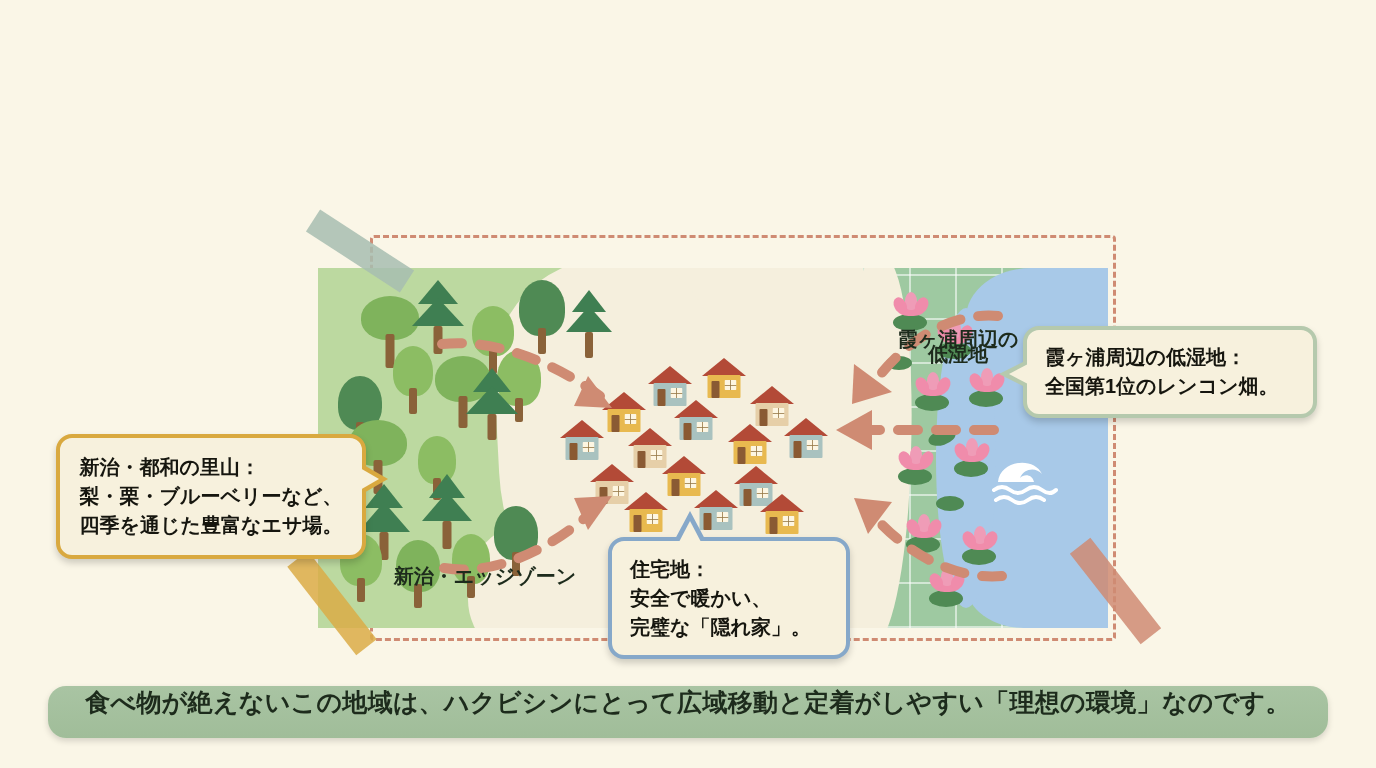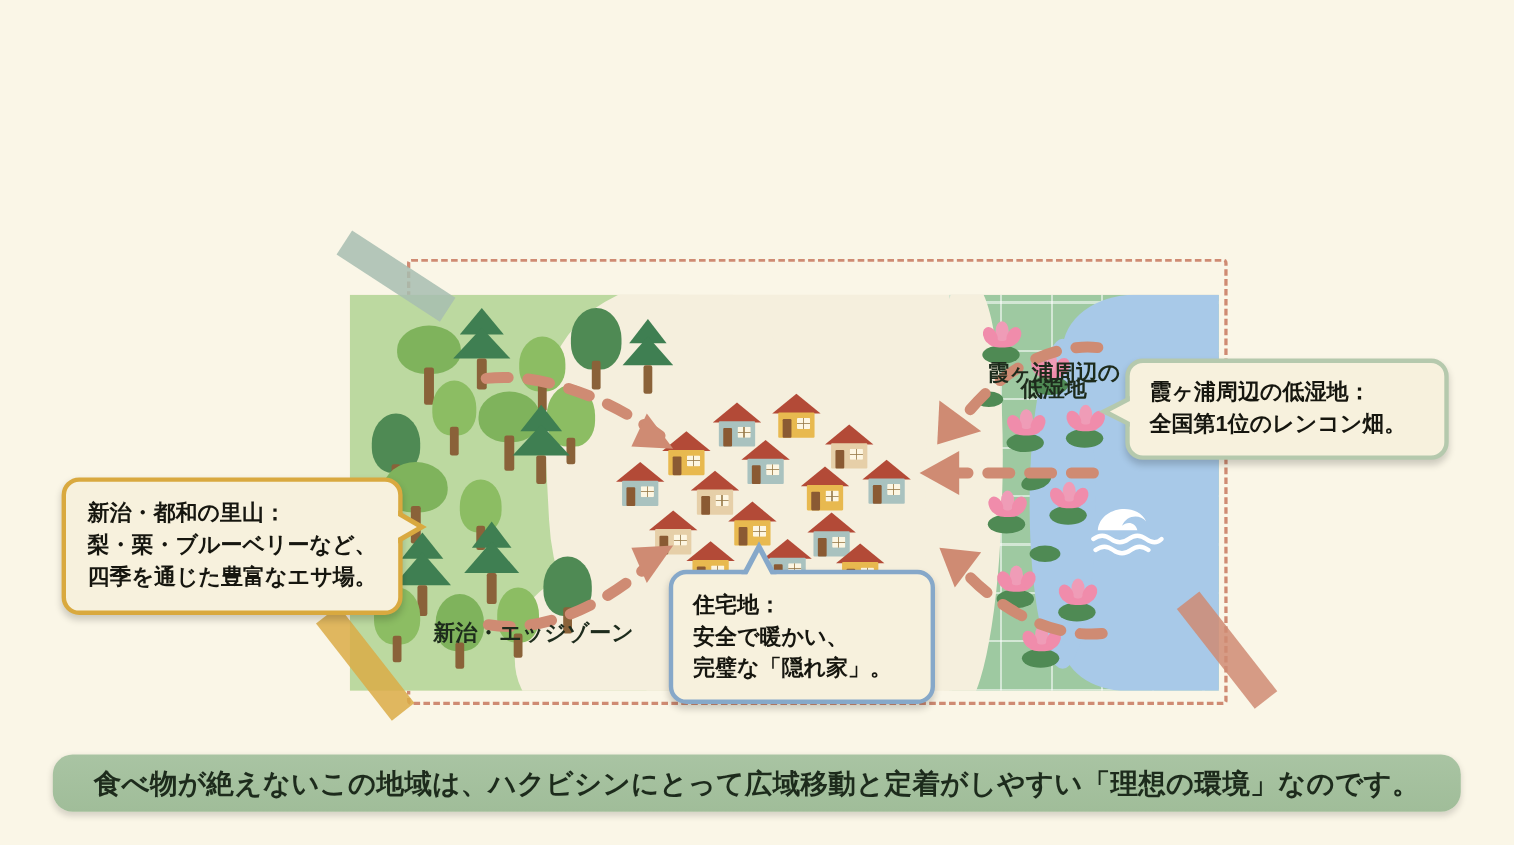--- a/index.html
+++ b/index.html
@@ -31,21 +31,21 @@
     color:#ffffff;font-size:31px;font-weight:bold;letter-spacing:.5px;
     text-shadow:1px 1px 2px rgba(0,0,0,.22);white-space:nowrap;
   }
 
   
   .bottom-banner{
     position:absolute;left:48px;top:686px;width:1280px;height:52px;
     background:linear-gradient(180deg,#a9c4a3 0%,#a0bd99 100%);
     border-radius:18px;
     box-shadow:0 3px 6px rgba(0,0,0,.15);
-    display:flex;align-items:center;justify-content:center;
+    display:flex;justify-content:center;
   }
   .bottom-banner span{
     color:#1d2b1c;font-size:25px;font-weight:bold;letter-spacing:.3px;
     white-space:nowrap;
   }
 
   
   .map-frame{
     position:absolute;left:370px;top:235px;width:740px;height:400px;
     border:3px dashed #cf8b73;border-radius:4px;
@@ -141,21 +141,21 @@
     border-left:19px solid #f7f1dd;}
 
   .co-right{left:1023px;top:326px;width:294px;height:92px;border:4px solid #b5c9ad;}
   .co-right .tail{position:absolute;left:-28px;top:30px;width:0;height:0;
     border-top:14px solid transparent;border-bottom:14px solid transparent;
     border-right:28px solid #b5c9ad;}
   .co-right .tail-i{position:absolute;left:-18px;top:34px;width:0;height:0;
     border-top:10px solid transparent;border-bottom:10px solid transparent;
     border-right:19px solid #f7f1dd;}
 
-  .co-center{left:608px;top:518px;width:242px;height:122px;border:4px solid #86a8c9;}
+  .co-center{left:608px;top:537px;width:242px;height:122px;border:4px solid #86a8c9;}
   .co-center .tail{position:absolute;left:62px;top:-30px;width:0;height:0;
     border-left:16px solid transparent;border-right:16px solid transparent;
     border-bottom:30px solid #86a8c9;}
   .co-center .tail-i{position:absolute;left:67px;top:-20px;width:0;height:0;
     border-left:11px solid transparent;border-right:11px solid transparent;
     border-bottom:21px solid #f7f1dd;}
 </style>
 </head>
 <body>
 

